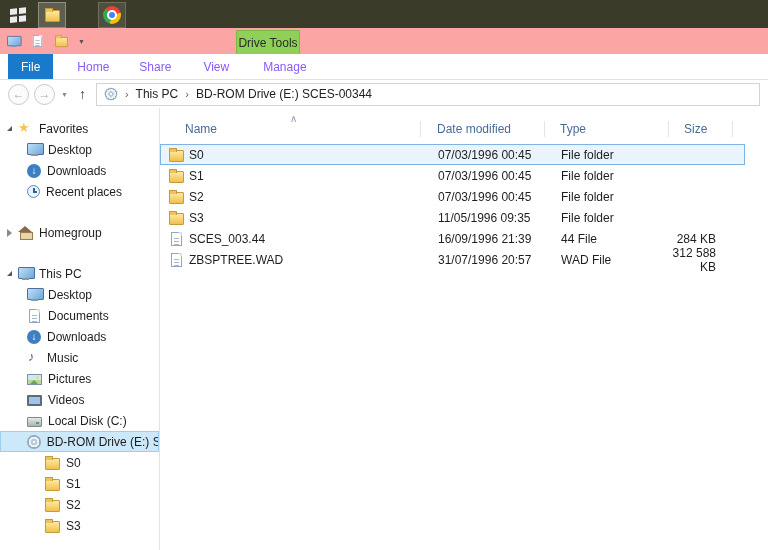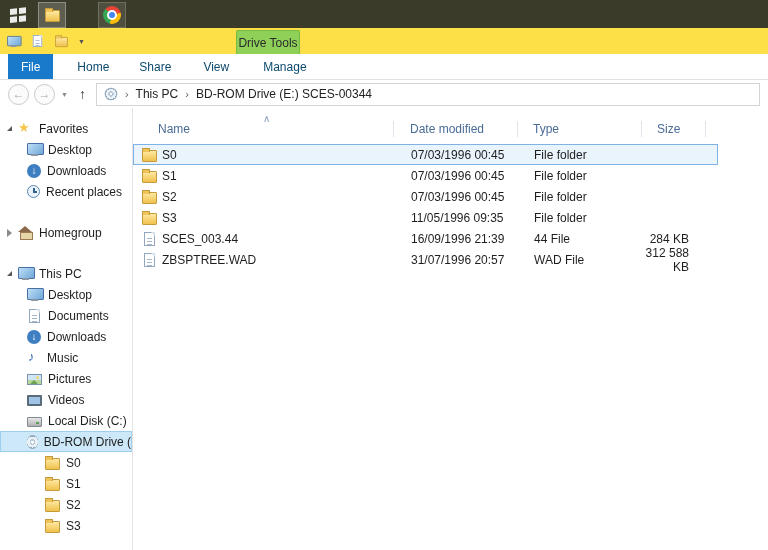--- a/index.html
+++ b/index.html
@@ -66,48 +66,48 @@
   .ic-pic::before { content:""; position:absolute; right:2px; top:1px; width:3px; height:3px; border-radius:50%; background:#f5d76e; }
   .ic-pic::after { content:""; position:absolute; bottom:0; left:2px; width:0; height:0; border-left:4px solid transparent; border-right:4px solid transparent; border-bottom:4px solid #6fa05a; }
   .ic-video { width:15px; height:11px; background:#5a6b7a; border-radius:1px; margin-top:2px; }
   .ic-video::before { content:""; position:absolute; left:2px; top:2px; right:2px; bottom:2px; background:#9fc4e8; }
   .ic-disk { width:15px; height:10px; background:linear-gradient(180deg,#e8e8e8,#b0b0b0); border:1px solid #808890; border-radius:1px; margin-top:3px; }
   .ic-disk::before { content:""; position:absolute; right:2px; bottom:2px; width:3px; height:2px; background:#5a9f5a; }
   .ic-disc { width:14px; height:14px; border-radius:50%;
     background:radial-gradient(circle at 50% 50%, #ffffff 0 1.5px, #b9c9d9 1.5px 3px, #e9f0f6 3px 5.5px, #93a9be 5.5px 7px); }
 
   
-  .titlebar { height:26px; background:#fde047; position:relative; display:flex; align-items:center; padding-left:6px; gap:9px; }
+  .titlebar { height:26px; background:#fca5a5; position:relative; display:flex; align-items:center; padding-left:6px; gap:9px; }
   .qat-caret { color:#555; font-size:7px; }
   .drive-tools-tab { position:absolute; left:236px; top:2px; height:24px; width:64px; background:#8fd158;
     border:1px solid #79b944; border-bottom:none; border-radius:2px 2px 0 0;
     display:flex; align-items:center; justify-content:center; color:#2b2b2b; }
 
   
   .tabsrow { height:26px; display:flex; align-items:stretch; border-bottom:1px solid #e2e2e2; background:#fff; }
-  .tab { display:flex; align-items:center; padding:0 10px; color:#0c4a6e; }
+  .tab { display:flex; align-items:center; padding:0 10px; color:#8b5cf6; }
   .tab-file { background:#1979ca; color:#fff; margin-left:8px; padding:0 13px; }
   .tab-home { margin-left:14px; } .tab-share { margin-left:10px;text-align:right; } .tab-view { margin-left:12px; } .tab-manage { margin-left:14px; }
 
   
   .addrrow { height:28px; display:flex; align-items:center; padding:0 8px 0 8px; gap:5px; background:#fff; }
   .navbtn { width:21px; height:21px; border-radius:50%; border:1px solid #c9c9c9; color:#aaa; background:#fbfbfb;
             display:flex; align-items:center; justify-content:center; font-size:12px; }
   .navbtn.back::before { content:"\2190"; } .navbtn.fwd::before { content:"\2192"; }
   .caret-sm { color:#8a8a8a; font-size:7px; margin:0 1px; }
   .caret-sm::before { content:"\25BC"; }
   .upbtn { color:#3c3c3c; font-size:14px; margin:0 5px; }
   .upbtn::before { content:"\2191"; }
   .addrbox { flex:1; height:23px; border:1px solid #d4d4d4; background:#fff; display:flex; align-items:center; padding:0 7px; gap:7px; }
   .addr-sep { color:#666; font-size:11px; } .addr-sep::before { content:"\203A"; }
   .addr-seg { color:#222; white-space:nowrap; }
 
   
   .content { display:flex; height:442px; }
-  .sidebar { width:133px; border-right:1px solid #e3e3e3; padding-top:10px; overflow:hidden; }
+  .sidebar { width:160px; border-right:1px solid #e3e3e3; padding-top:10px; overflow:hidden; }
   .snav { height:21px; display:flex; align-items:center; gap:6px; padding-left:6px; white-space:nowrap; border:1px solid transparent; }
   .snav.i1 { padding-left:26px; } .snav.i2 { padding-left:44px; }
   .snav.gap { margin-top:20px;align-items:center; }
   .snav.sel { background:#cde8f8; border-color:#9ecfee; }
   .tw-open { width:0; height:0; border-bottom:5px solid #595959; border-left:5px solid transparent; flex:0 0 auto; }
   .tw-closed { width:0; height:0; border-top:4px solid transparent; border-bottom:4px solid transparent; border-left:5px solid #8a8a8a; flex:0 0 auto; }
   .snav .lbl { overflow:hidden; text-overflow:clip; }
 
   .main { flex:1; position:relative; }
   .cols { height:26px; display:flex; align-items:flex-end; color:#4a6b96; margin-top:8px; position:relative; }

